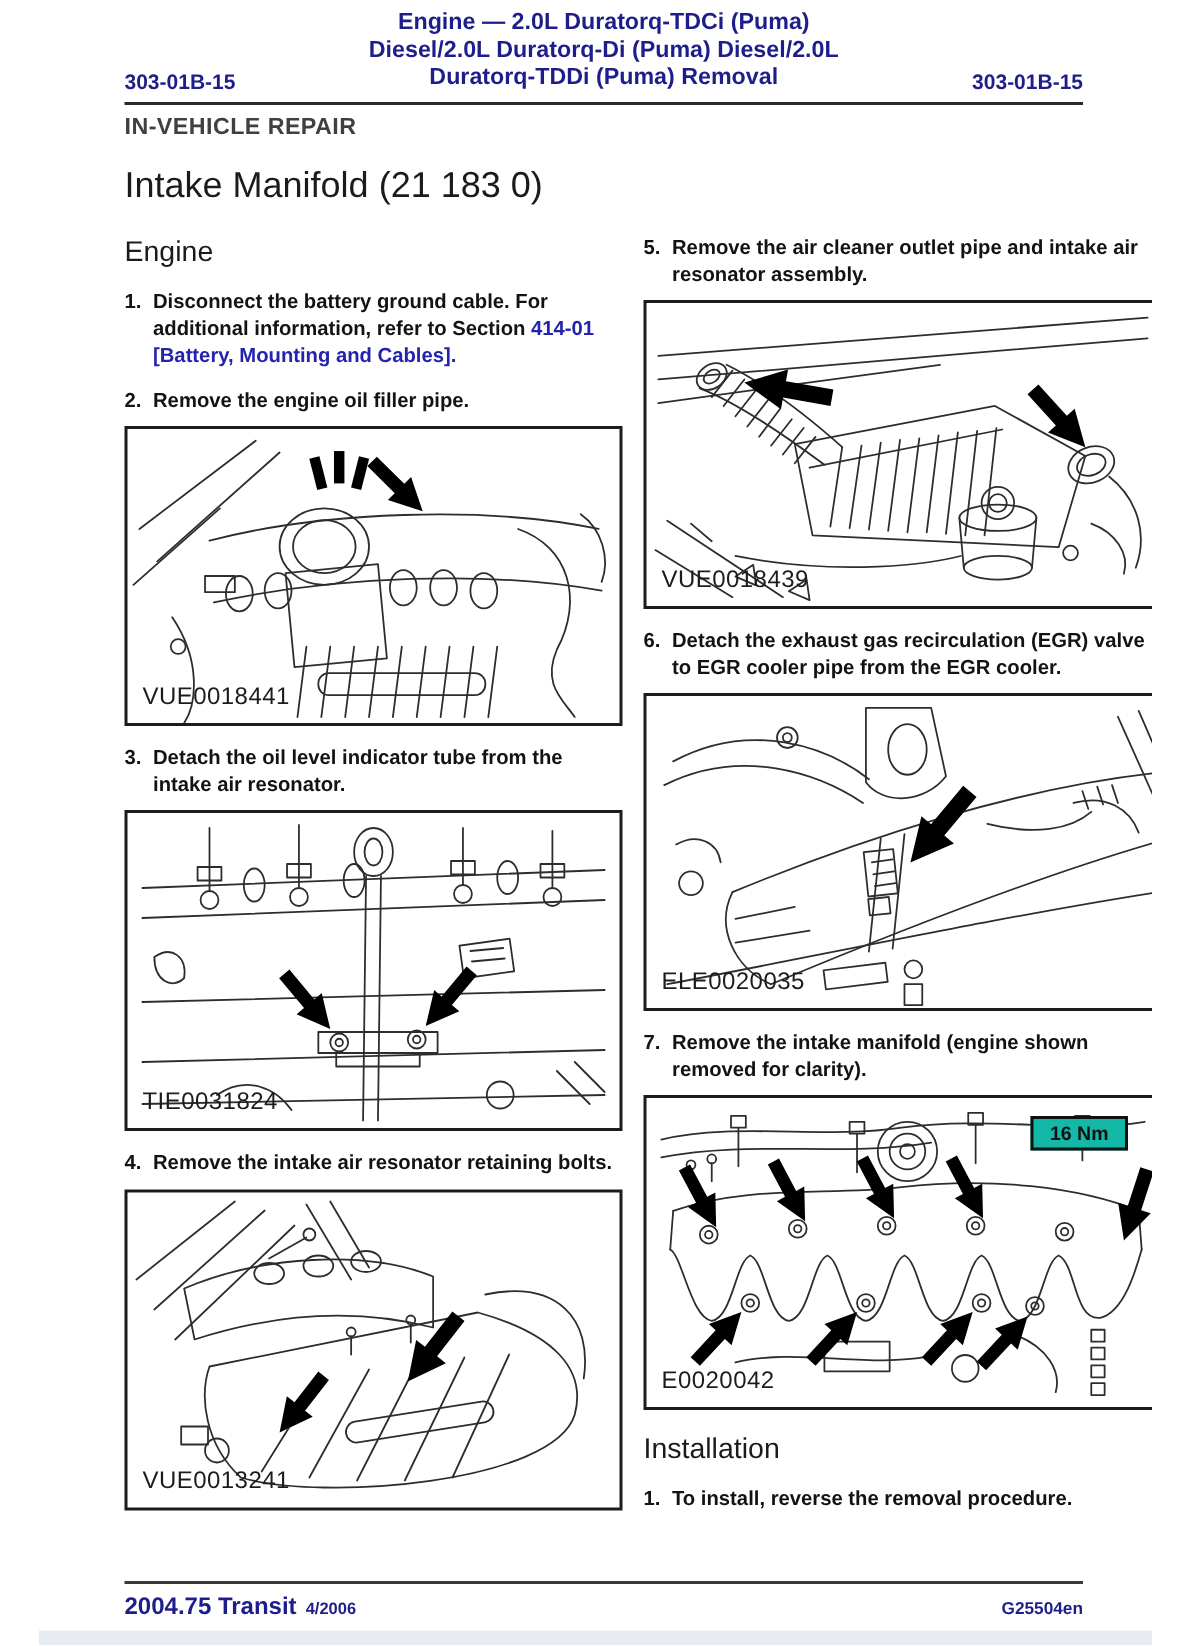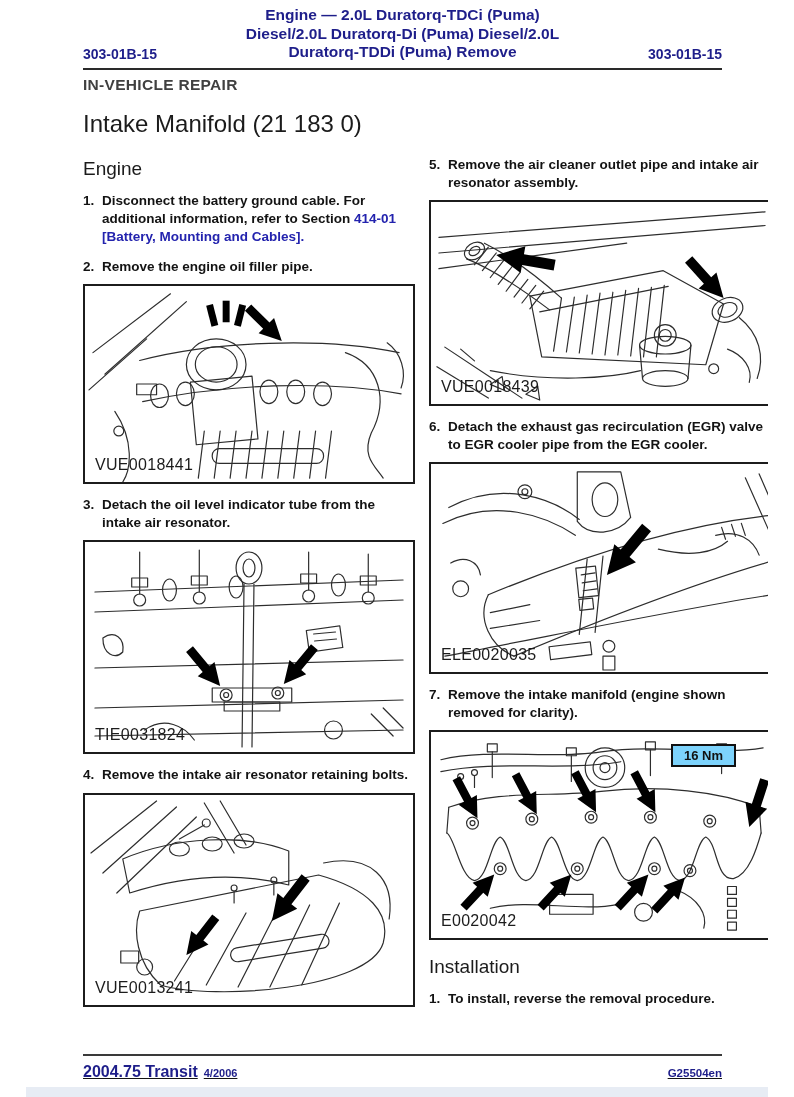--- a/index.html
+++ b/index.html
@@ -24,44 +24,44 @@
   .col-right { width:345px; flex:none; }
   h2.sub { font-weight:400; font-size:19px; margin:8px 0 0 0; color:#1b1b1b; }
   .step { display:flex; margin-top:12px; font-weight:bold; font-size:13.5px; line-height:1.34; color:#131313; }
   .step .num { width:19px; flex:none; }
   .step .txt { flex:1; }
   .seclink { color:#2323ae; text-decoration:none; cursor:pointer; }
   
   .figure { position:relative; border:2px solid #1c1c1c; margin-top:8px; background:#fff; }
   .figure svg { display:block; width:100%; height:100%; }
   .fig-caption { position:absolute; left:10px; bottom:8px; font-size:16px; letter-spacing:.3px; color:#1c1c1c; background:transparent; }
-  .torque-box { position:absolute; top:12px; right:36px; border:2px solid #111; padding:2px 11px; font-size:13px; font-weight:bold; color:#111; background:#7dd3fc; }
+  .torque-box { position:absolute; top:12px; right:20px; border:2px solid #111; padding:2px 11px; font-size:13px; font-weight:bold; color:#111; background:#14b8a6; }
   .art path, .art line, .art circle, .art ellipse, .art rect, .art polyline {
     fill:none; stroke:#2d2d2d; stroke-width:1.2; stroke-linecap:round; stroke-linejoin:round;
   }
   .art .solid { fill:#000 !important; stroke:none !important; }
   
-  .footer { position:absolute; left:57px; right:46px; bottom:16px;text-decoration:underline; }
+  .footer { position:absolute; left:57px; right:46px; bottom:16px; }
   .footer-rule { height:2px; background:#3a3a3a; }
   .footer-row { display:flex; justify-content:space-between; align-items:baseline; padding-top:7px; }
   .footer-model { color:#1e1e8a; font-weight:bold; font-size:16px; }
   .footer-date { color:#1e1e8a; font-weight:bold; font-size:11px; margin-left:6px; }
   .footer-code { color:#1e1e8a; font-weight:bold; font-size:11.5px; }
   .bottom-strip { position:absolute; left:0; right:0; bottom:0; height:10px; background:#e7ecf4; }
 </style>
 </head>
 <body>
 
 <div class="page">
 
   <div class="header">
     <div class="header-title">
       <div>Engine — 2.0L Duratorq-TDCi (Puma)</div>
       <div>Diesel/2.0L Duratorq-Di (Puma) Diesel/2.0L</div>
-      <div>Duratorq-TDDi (Puma) Remove</div>
+      <div>Duratorq-TDDi (Puma) Removal</div>
     </div>
     <div class="header-code left">303-01B-15</div>
     <div class="header-code right">303-01B-15</div>
   </div>
   <div class="header-rule"></div>
   <div class="section-label">IN-VEHICLE REPAIR</div>
 
   <h1 class="page-title">Intake Manifold (21 183 0)</h1>
 
   <div class="columns">

